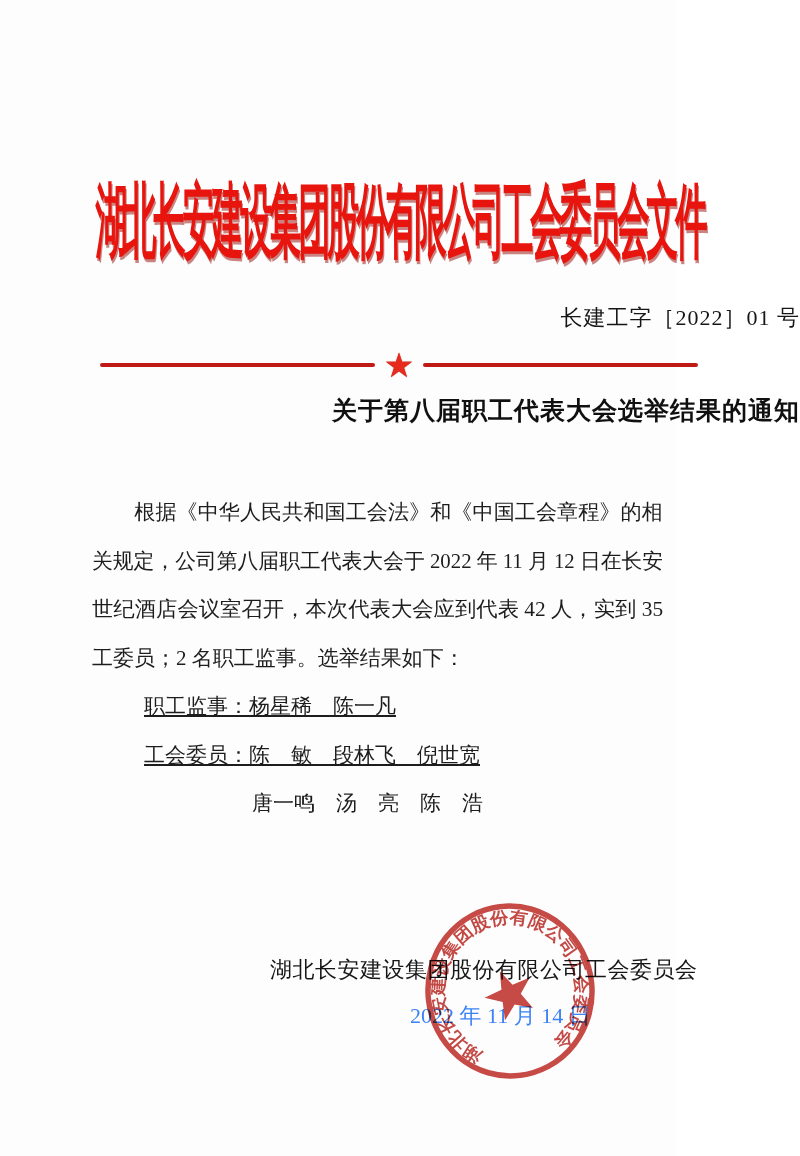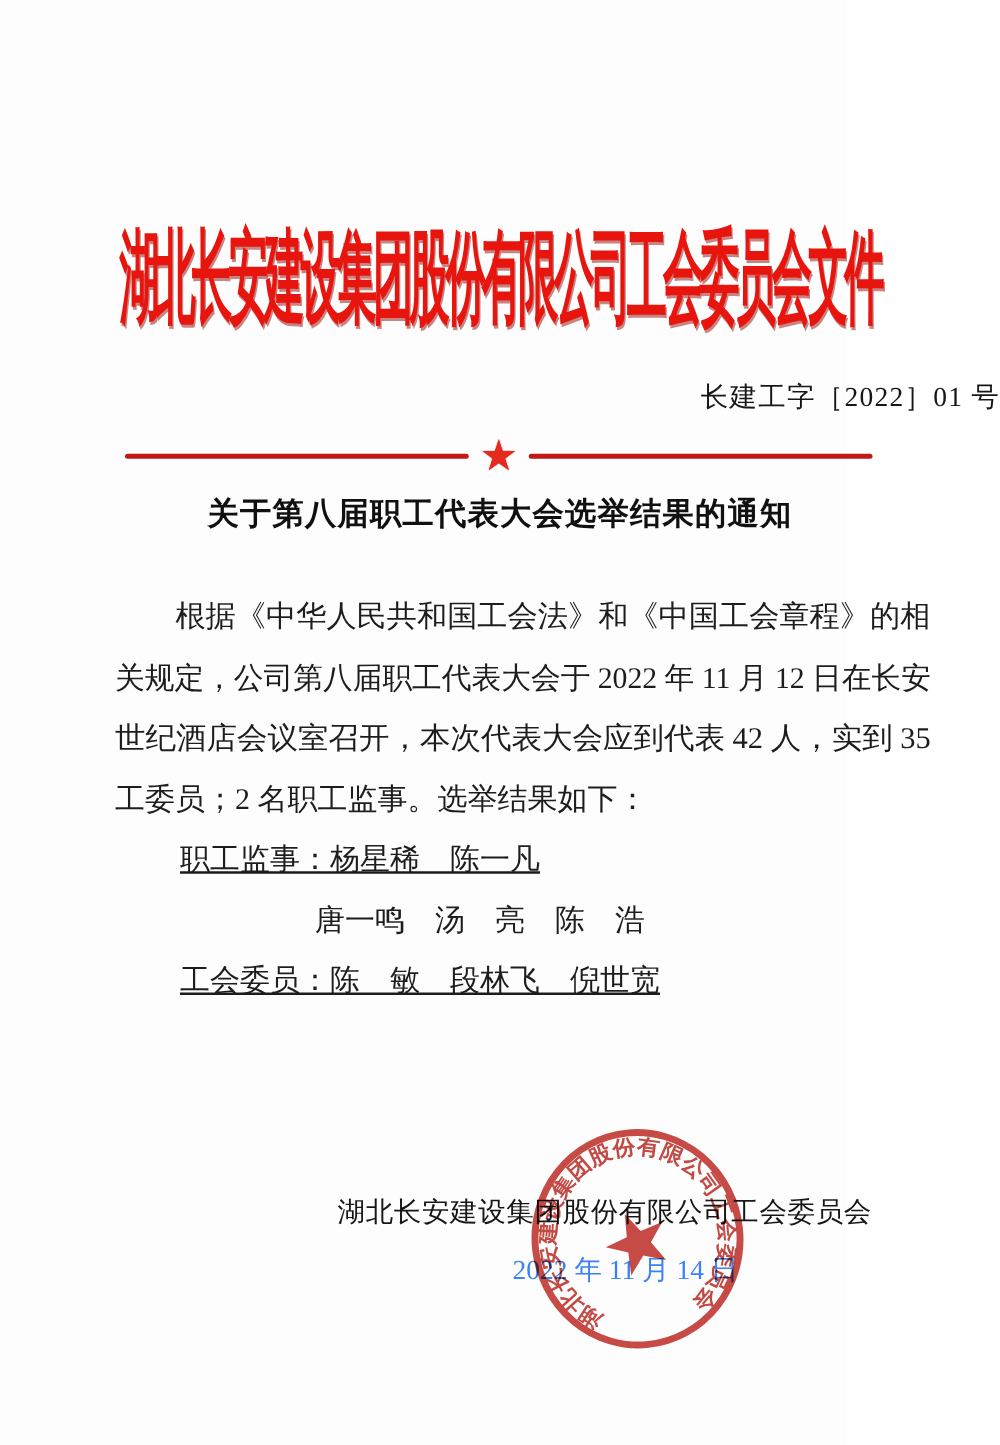--- a/index.html
+++ b/index.html
@@ -52,30 +52,30 @@
     width: 48px; text-align: center;
     font-size: 34px; line-height: 30px;
     color: #e62b1e;
     text-shadow: 0 0 1px #9d120e;
     font-family: "DejaVu Sans", sans-serif;
   }
 
   
   .notice-title {
     position: absolute; top: 394px; left: 0; margin: 0;
-    width: 800px; text-align: center;
+    width: 800px; text-align: right;
     font-size: 25px; font-weight: 700; letter-spacing: 1px;
     color: #101010;
   }
 
   
   .body-text {
-    position: absolute; top: 470px; left: 92px;
+    position: absolute; top: 488px; left: 92px;
     width: 612px;
-    font-size: 24px; line-height: 48.5px;
+    font-size: 21px; line-height: 48.5px;
   }
   .bline { height: 48.5px; white-space: nowrap; overflow: visible; }
   .fitspan { display: inline-block; white-space: nowrap; transform-origin: 0 60%; }
   .ind1 { padding-left: 52px; text-decoration: underline; }
   .ind2 { padding-left: 160px; }
 
   
   .signature {
     position: absolute; top: 955px; left: 270px;
     font-size: 22px; letter-spacing: 0.5px; white-space: nowrap;
@@ -114,22 +114,22 @@
   </div>
 
   <h1 class="notice-title">关于第八届职工代表大会选举结果的通知</h1>
 
   <div class="body-text">
     <div class="bline"><span class="fitspan" style="transform: scaleX(1.00658);">　　根据《中华人民共和国工会法》和《中国工会章程》的相</span></div>
     <div class="bline"><span class="fitspan" style="transform: scaleX(0.990291);">关规定，公司第八届职工代表大会于 2022 年 11 月 12 日在长安</span></div>
     <div class="bline"><span class="fitspan" style="transform: scaleX(1.01661);">世纪酒店会议室召开，本次代表大会应到代表 42 人，实到 35</span></div>
     <div class="bline">工委员；2 名职工监事。选举结果如下：</div>
     <div class="bline ind1">职工监事：杨星稀　陈一凡</div>
+    <div class="bline ind1">工会委员：陈　敏　段林飞　倪世宽</div>
     <div class="bline ind2">唐一鸣　汤　亮　陈　浩</div>
-    <div class="bline ind1">工会委员：陈　敏　段林飞　倪世宽</div>
   </div>
 
   <div class="signature">湖北长安建设集团股份有限公司工会委员会</div>
   <div class="date">2022 年 11 月 14 日</div>
 
   <svg class="seal" viewBox="0 0 172 176" aria-hidden="true">
     <ellipse cx="86" cy="88" rx="82" ry="85" fill="none" stroke="#c23630" stroke-width="5.5"></ellipse>
     <path id="sealArc" d="M 53 147 A 66 68 0 1 1 119 147" fill="none"></path>
     <text font-size="17" font-weight="bold" fill="#bf3530" font-family="Liberation Sans, DejaVu Sans, sans-serif">
       <textPath href="#sealArc" textLength="345" lengthAdjust="spacingAndGlyphs">湖北长安建设集团股份有限公司工会委员会</textPath>

